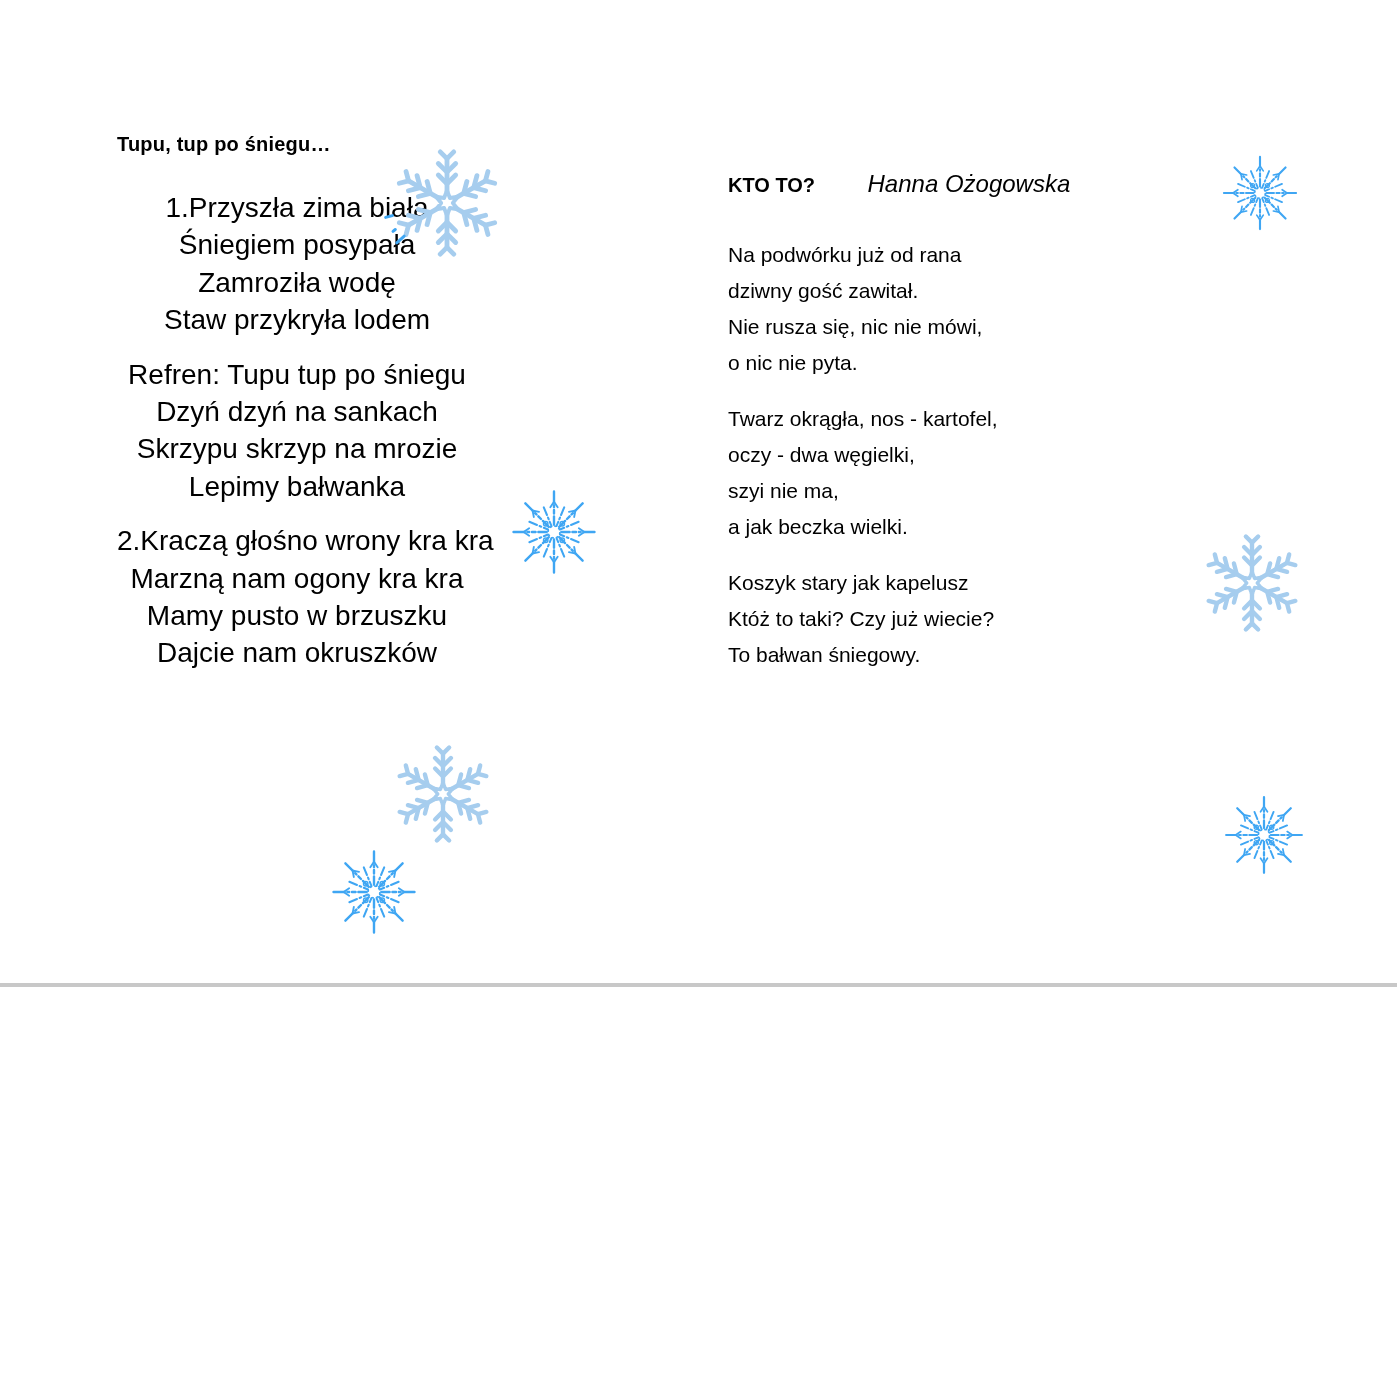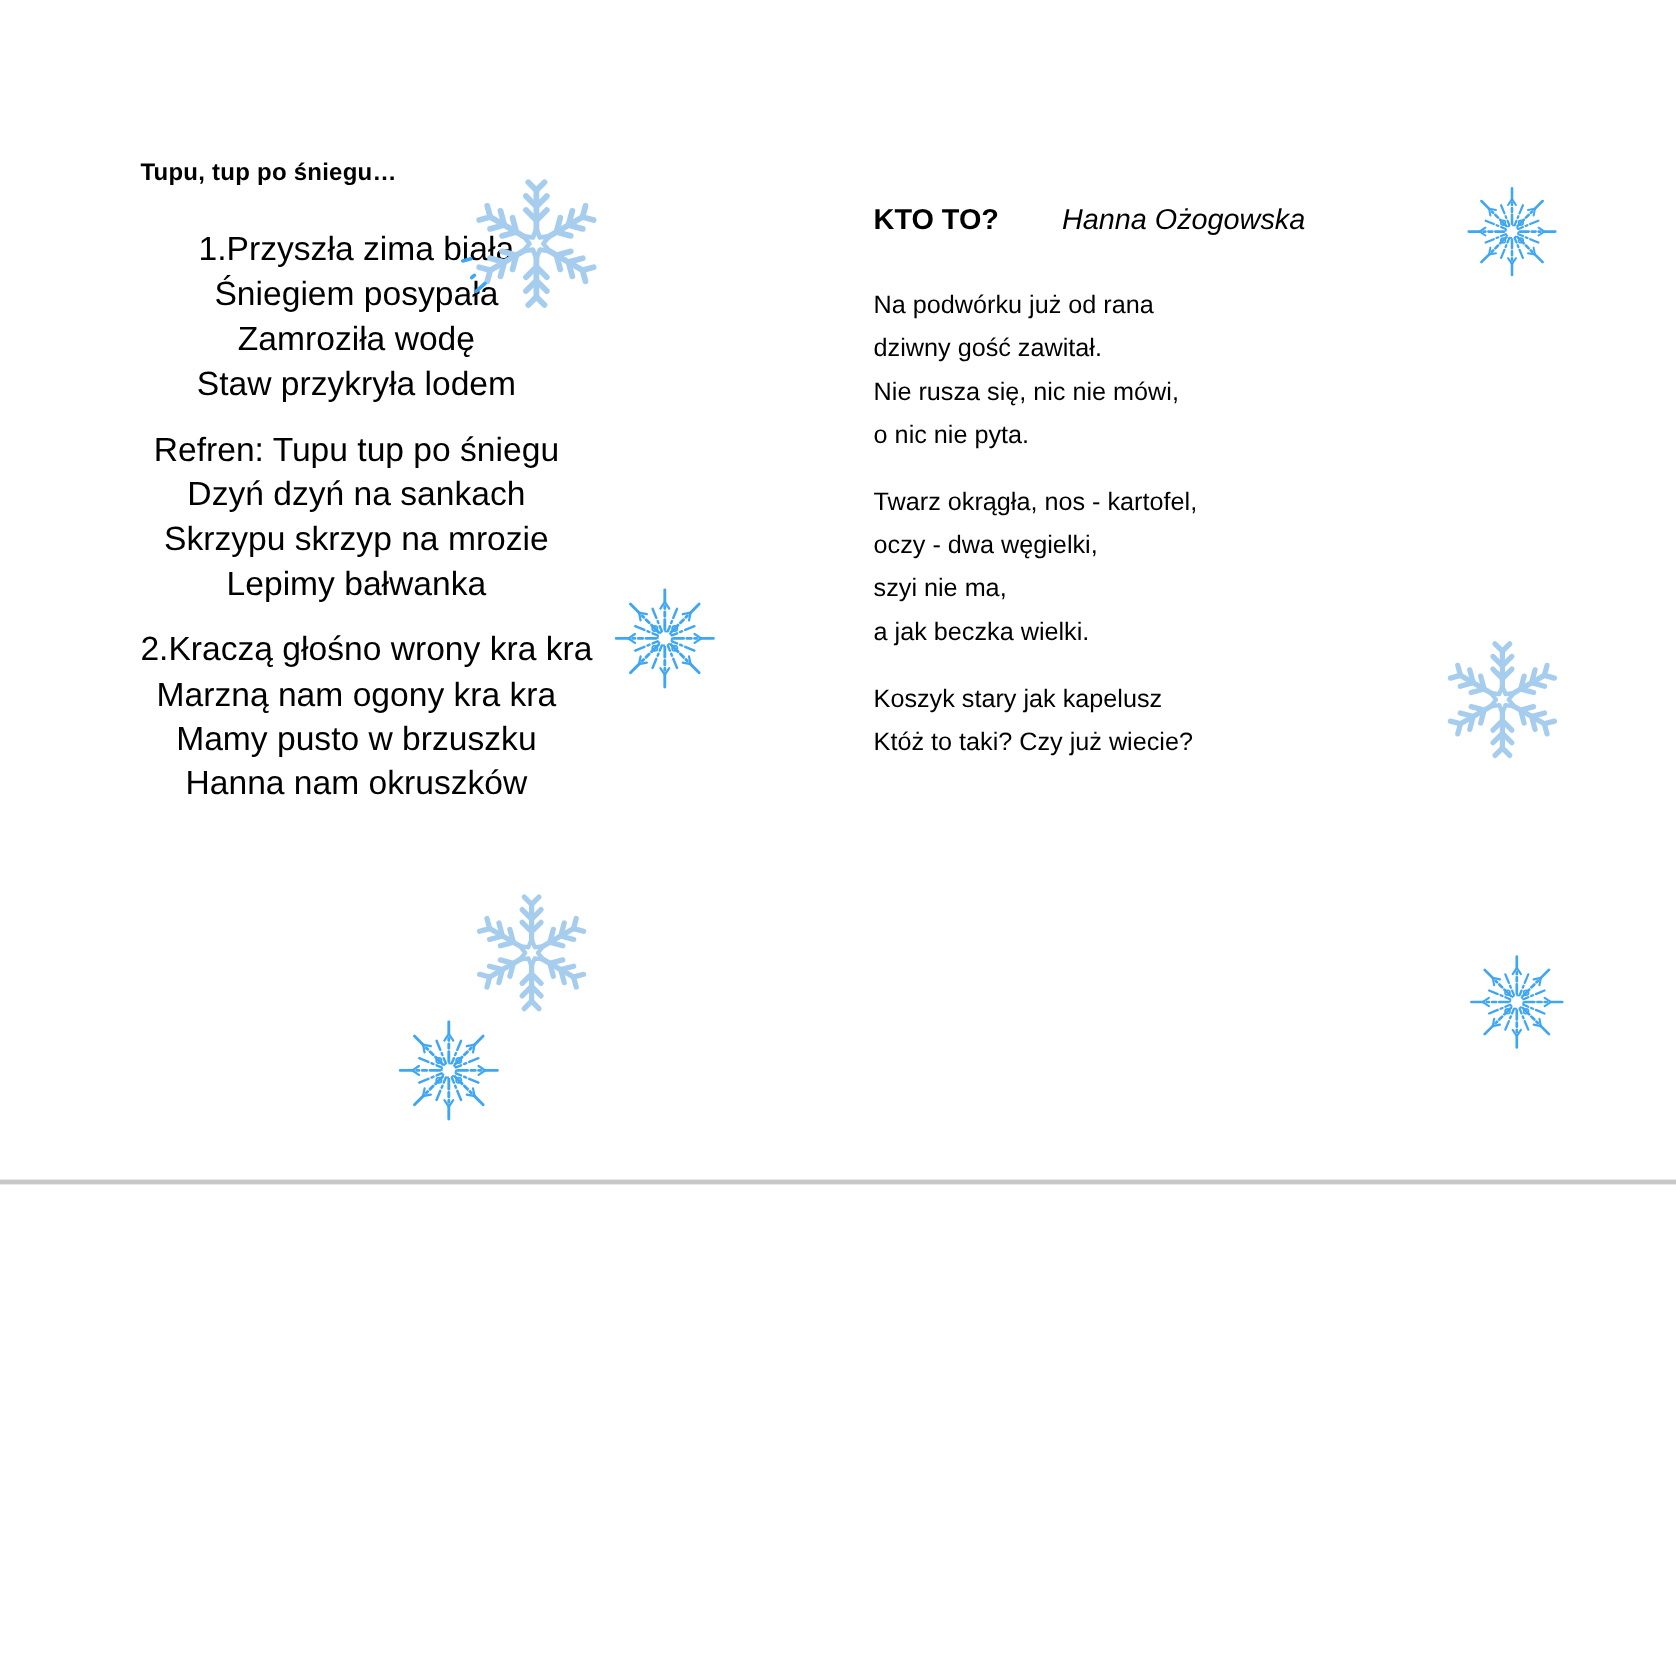--- a/index.html
+++ b/index.html
@@ -24,21 +24,21 @@
   .left-col h2 {
     font-size: 20px; font-weight: bold; line-height: 37px;
     margin: 0 0 26px 0; letter-spacing: 0.2px;
   }
   .left-col .stanza { margin-bottom: 17px; }
   .left-col .stanza p { font-size: 28px; line-height: 37.4px; white-space: nowrap; text-align: center; }
 
   
   .right-col { position: absolute; left: 728px; top: 170px; width: 430px; }
   .right-col .title-row { margin-bottom: 36px; line-height: 28px; white-space: nowrap; }
-  .right-col .title-row h2 { display: inline; font-size: 24px; font-weight: bold; }
+  .right-col .title-row h2 { display: inline; font-size: 20px; font-weight: bold; }
   .right-col .title-row .author {
     display: inline-block; margin-left: 48px;
     font-size: 24px; font-style: italic; font-weight: normal;
   }
   .right-col .stanza { margin-bottom: 20px; }
   .right-col .stanza p { font-size: 21px; line-height: 36px; white-space: nowrap; }
 
   
   .flake { position: absolute; pointer-events: none; }
   .flake-dendrite { color: var(--snowflake-light); }
@@ -136,21 +136,21 @@
       <p>Refren: Tupu tup po śniegu</p>
       <p>Dzyń dzyń na sankach</p>
       <p>Skrzypu skrzyp na mrozie</p>
       <p>Lepimy bałwanka</p>
     </div>
 
     <div class="stanza">
       <p>2.Kraczą głośno wrony kra kra</p>
       <p>Marzną nam ogony kra kra</p>
       <p>Mamy pusto w brzuszku</p>
-      <p>Hanna nam okruszków</p>
+      <p>Dajcie nam okruszków</p>
     </div>
 
   </section>
 
   <section class="right-col">
     <div class="title-row">
       <h2>KTO TO?</h2>
       <span class="author">Hanna Ożogowska</span>
     </div>
 
@@ -164,20 +164,21 @@
     <div class="stanza">
       <p>Twarz okrągła, nos - kartofel,</p>
       <p>oczy - dwa węgielki,</p>
       <p>szyi nie ma,</p>
       <p>a jak beczka wielki.</p>
     </div>
 
     <div class="stanza">
       <p>Koszyk stary jak kapelusz</p>
       <p>Któż to taki? Czy już wiecie?</p>
+      <p>To bałwan śniegowy.</p>
     </div>
   </section>
 
   <svg class="flake flake-dendrite sf1" viewBox="-57 -57 114 114">
       <use href="#sym-dendrite" x="-57" y="-57" width="114" height="114"></use>
     </svg>
   <svg class="flake flake-starburst sf2" viewBox="-50 -50 100 100">
       <use href="#sym-starburst" x="-50" y="-50" width="100" height="100"></use>
     </svg>
   <svg class="flake flake-dendrite sf3" viewBox="-57 -57 114 114">

